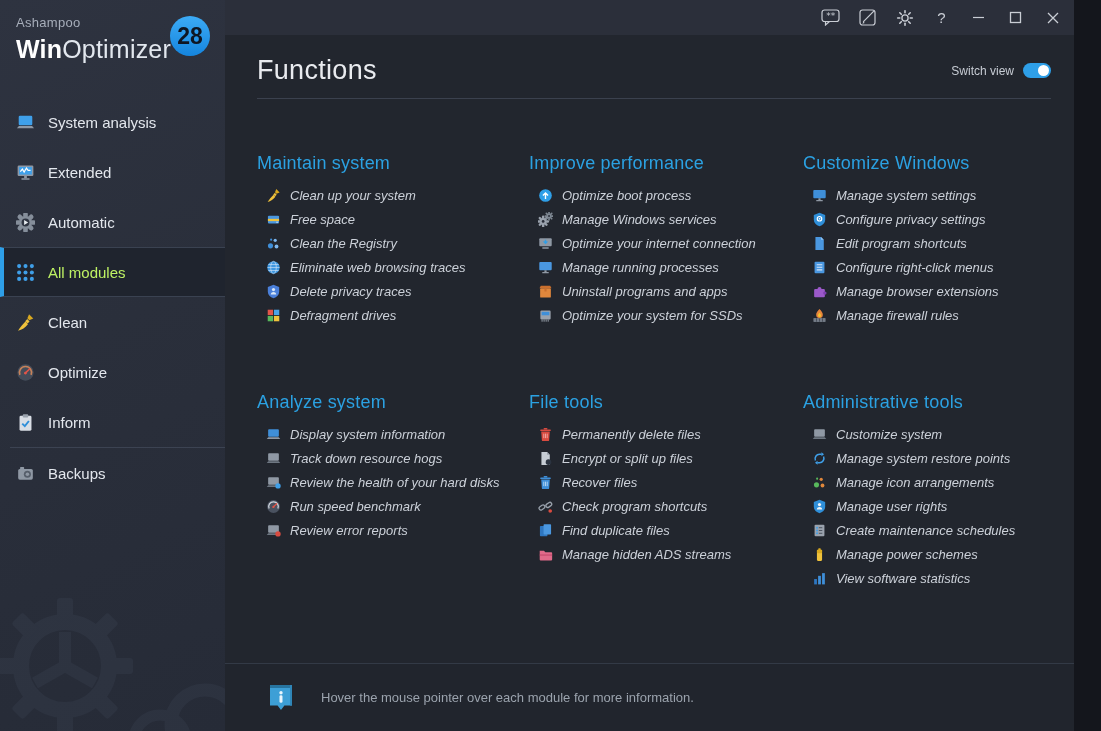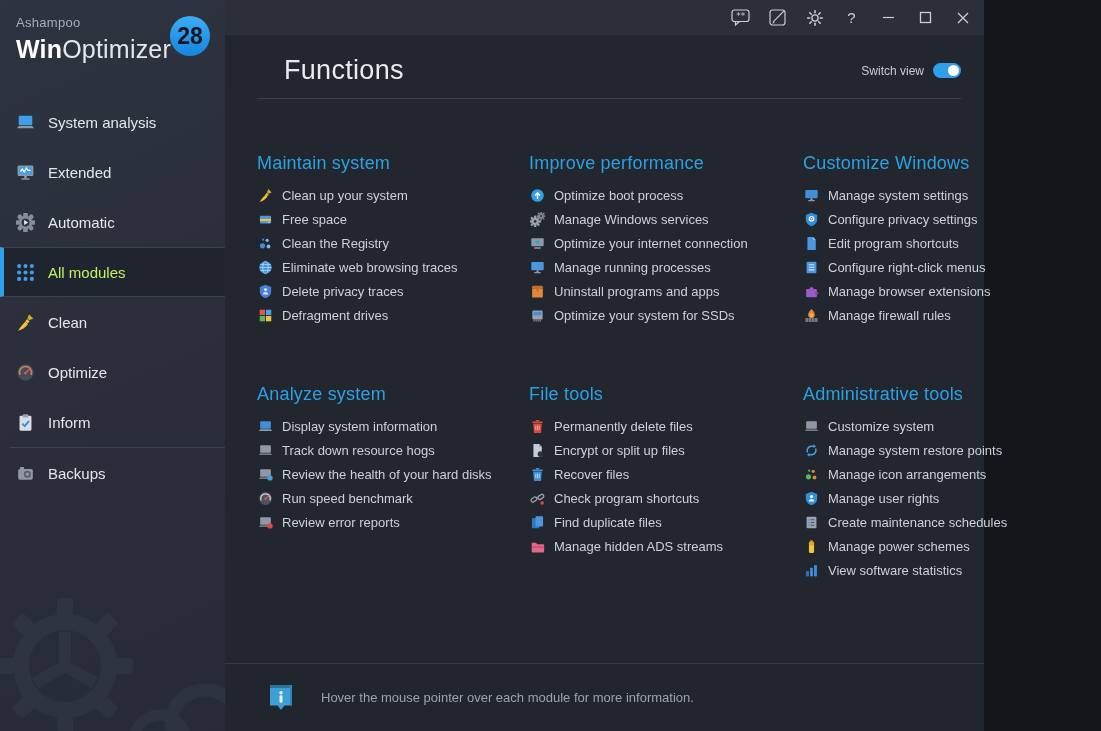--- a/index.html
+++ b/index.html
@@ -1,17 +1,17 @@
 <!DOCTYPE html>
 <html><head>
 <meta charset="utf-8">
 <style>
   html,body{margin:0;padding:0;background:#14161c;}
   body{width:1101px;height:731px;overflow:hidden;font-family:"Liberation Sans","DejaVu Sans",sans-serif;-webkit-font-smoothing:antialiased;}
-  .app{display:flex;width:984px;height:731px;background:#22262e;}
+  .app{display:flex;width:1074px;height:731px;background:#22262e;}
 
   
   .sidebar{position:relative;flex:0 0 225px;width:225px;background:linear-gradient(155deg,#2e3340 0%,#2a2f3b 45%,#262b37 100%);overflow:hidden;}
   .logo{position:relative;padding:15px 14px 0 16px;height:70px;}
   .brand-company{font-size:13px;color:#a7aeba;letter-spacing:.3px;}
   .brand-product{font-size:25px;color:#f1f3f7;margin-top:5px;letter-spacing:.2px;}
   .brand-product .win{font-weight:700;color:#ffffff;}
   .brand-product .opt{font-weight:300;color:#e2e7ee;}
   .badge{position:absolute;right:15px;top:16px;width:40px;height:40px;border-radius:20px;background:linear-gradient(180deg,#3cabf6,#1585de);display:flex;align-items:center;justify-content:center;font-size:23px;font-weight:700;color:#0e1623;}
   .nav{margin-top:12px;position:relative;z-index:2;}
@@ -21,31 +21,31 @@
   .side-divider{height:1px;background:#3c4352;margin-left:10px;}
   .watermark{position:absolute;left:0;bottom:0;z-index:1;}
 
   
   .main{flex:1;display:flex;flex-direction:column;min-width:0;}
   .titlebar{height:35px;background:#2b2f3a;display:flex;justify-content:flex-end;align-items:center;padding-right:6px;}
   .tb-btn{width:31px;height:28px;margin-left:6px;display:flex;align-items:center;justify-content:center;background:none;border:none;padding:0;cursor:pointer;color:#c9cdd4;}
   .tb-btn svg{display:block;}
 
   .content{flex:1;background:#22262e;padding:20px 23px 0 32px;}
-  .header-row{display:flex;justify-content:space-between;align-items:center;margin-left:27px;}
+  .header-row{display:flex;justify-content:space-between;align-items:center;}
   .page-title{font-size:27px;font-weight:300;color:#e9ebef;letter-spacing:.3px;}
   .switch-wrap{display:flex;align-items:center;gap:9px;cursor:pointer;}
   .switch-label{font-size:12px;color:#c7ccd4;}
   .toggle{position:relative;width:28px;height:15px;border-radius:8px;background:#2e9fe8;}
   .toggle .knob{position:absolute;right:2px;top:2px;width:11px;height:11px;border-radius:50%;background:#ffffff;}
   .title-rule{height:1px;background:#3b414e;margin-top:12px;}
 
   .sections{display:grid;grid-template-columns:272px 274px 1fr;row-gap:57px;margin-top:54px;}
   .module-section h2{margin:0 0 9px 0;font-size:18px;font-weight:400;color:#2ba1e2;letter-spacing:.2px;}
-  .module-list{list-style:none;margin:0;padding:0;}
+  .module-list{list-style:none;margin:8px;padding:0;font-style:italic;}
   .module-item{display:flex;align-items:center;gap:9px;height:24px;font-size:13px;color:#ccd1d9;cursor:pointer;white-space:nowrap;}
   .mi-icon{width:16px;display:flex;justify-content:center;align-items:center;}
 
   .footer{height:67px;background:#21252d;border-top:1px solid #333a46;display:flex;align-items:center;padding-left:43px;gap:27px;}
   .footer-text{font-size:13px;color:#9ba3ad;}
 </style>
 </head>
 <body>
 
 <div class="app">

